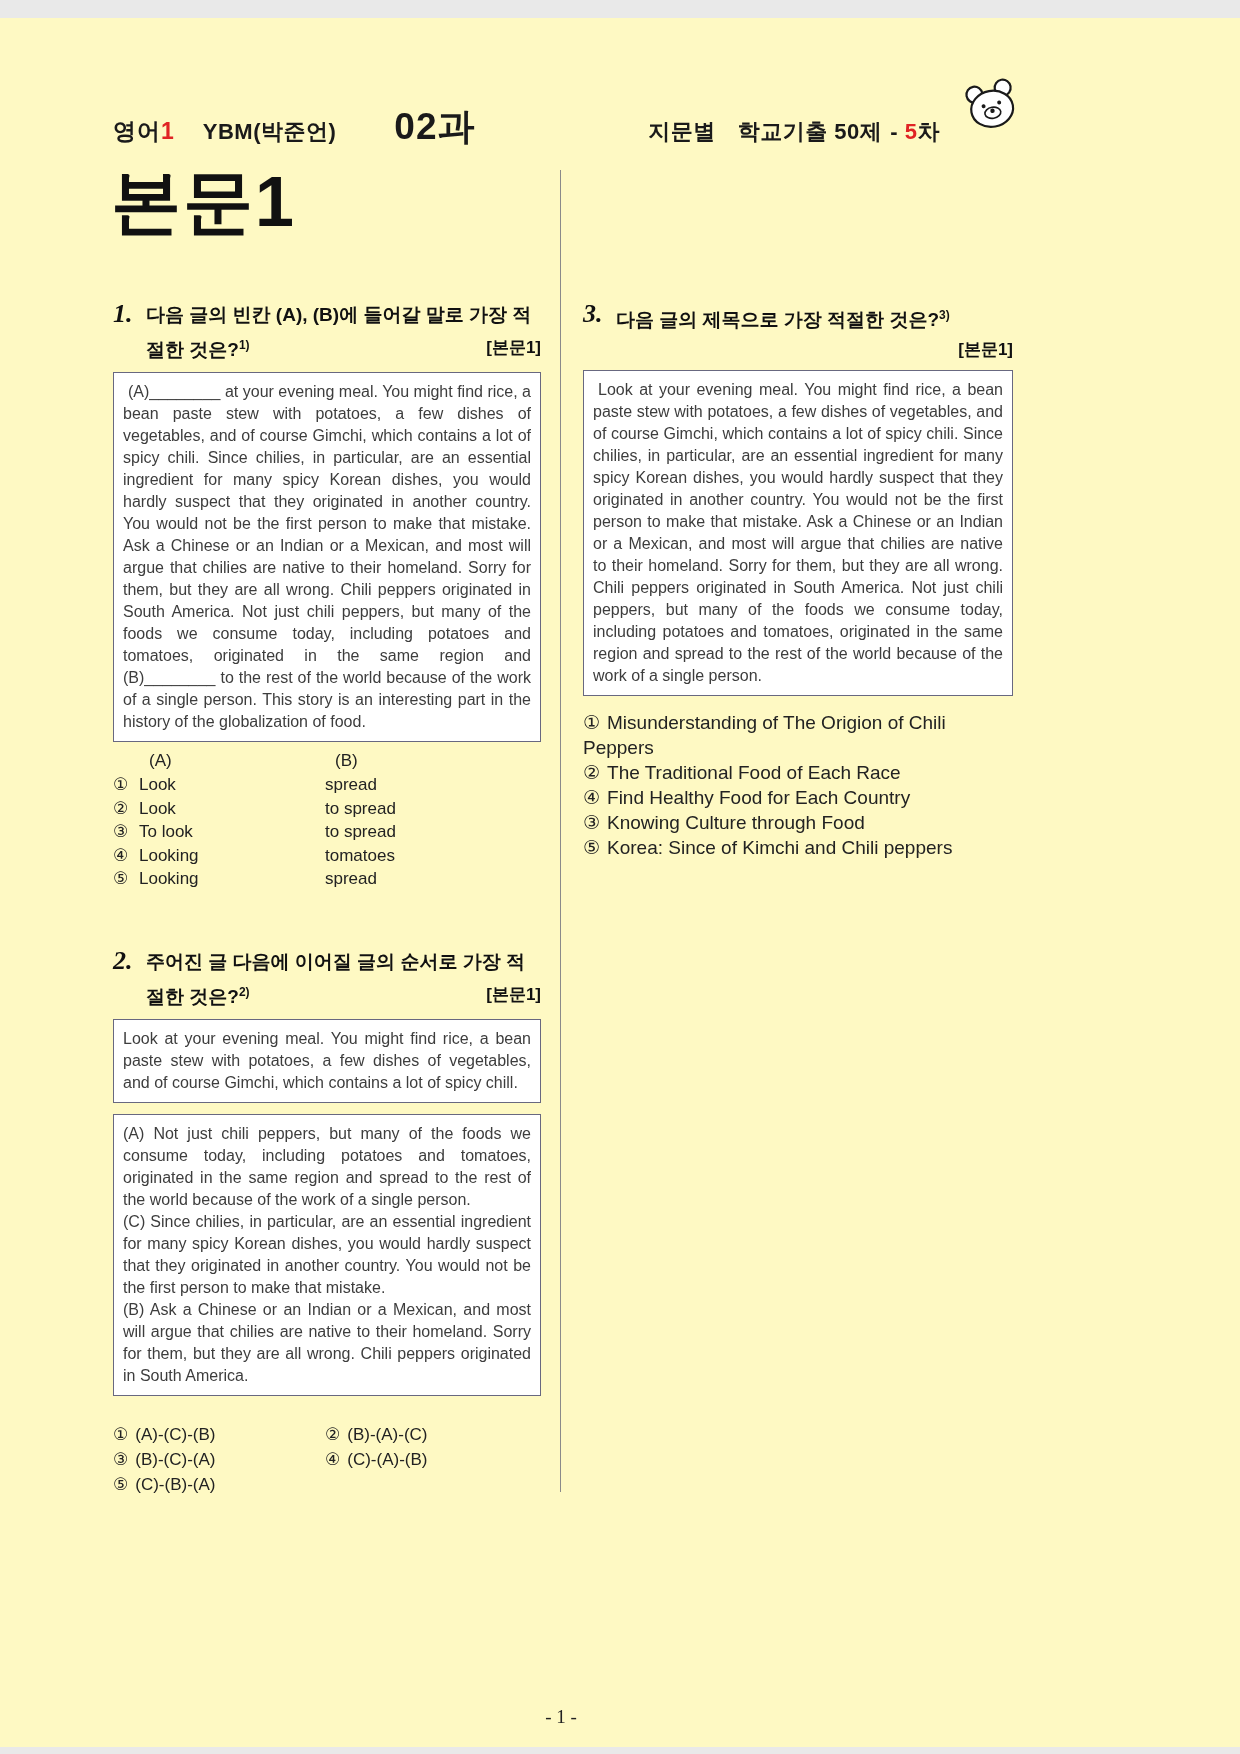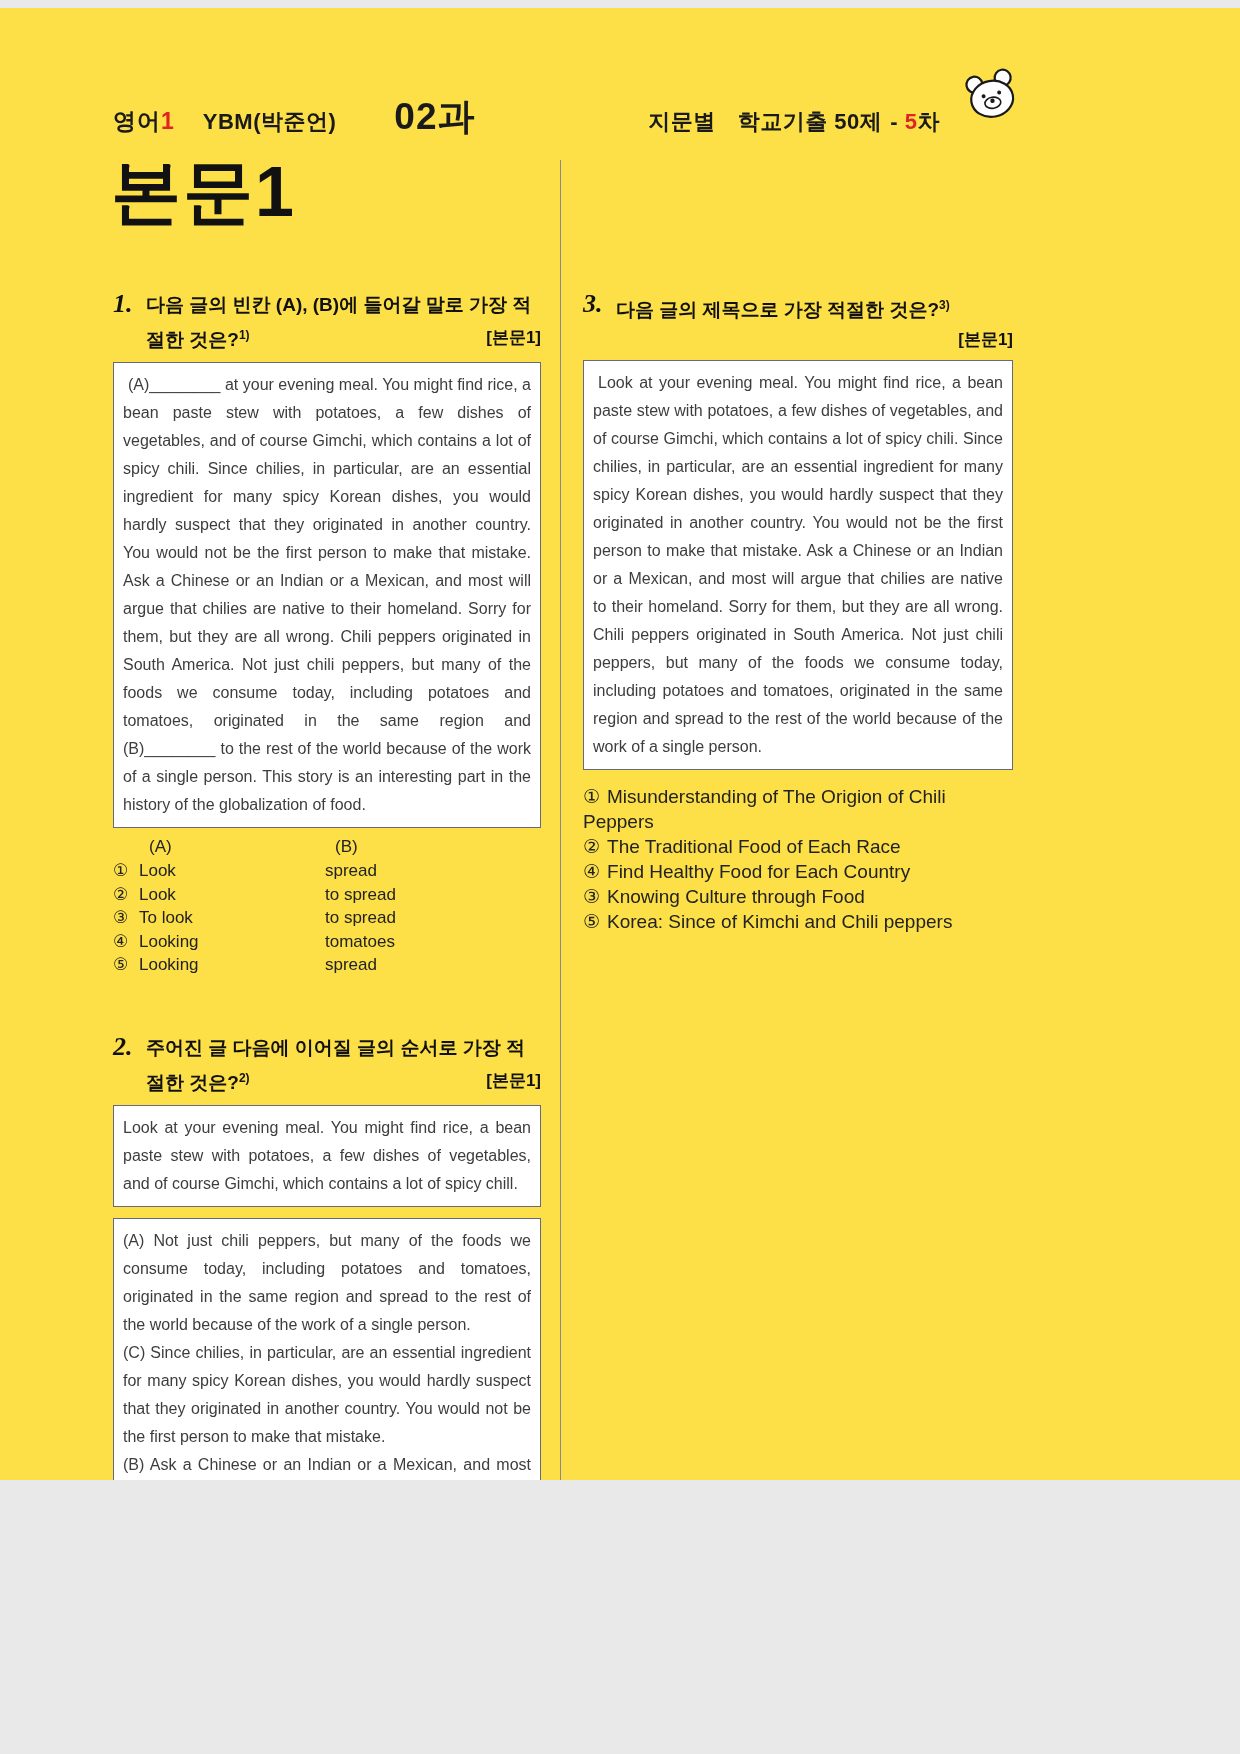--- a/index.html
+++ b/index.html
@@ -1,20 +1,20 @@
 <!DOCTYPE html>
 <html><head>
 <meta charset="utf-8">
 <style>
   * { margin: 0; padding: 0; box-sizing: border-box; }
   html, body { background: #e9e9e9; }
   body { font-family: "Liberation Sans", "DejaVu Sans", sans-serif; color: #1a1a1a; }
   .page {
-    position: relative; width: 1240px; height: 1472px; margin: 8px auto;
-    background: #fde047; overflow: hidden;
+    position: relative; width: 1240px; height: 1729px; margin: 18px auto;
+    background: #fef9c3; overflow: hidden;
   }
 
   
   .header {
     position: absolute; top: 84px; left: 113px; width: 899px;
     display: flex; align-items: baseline;
   }
   .h-subject { font-size: 23px; font-weight: bold; letter-spacing: 1px; }
   .red { color: #e02424; }
   .h-publisher { font-size: 22px; font-weight: bold; margin-left: 28px; letter-spacing: 0.5px; }
@@ -47,21 +47,21 @@
     font-size: 26px; line-height: 28px; color: #111;
   }
   .q-stem-wrap { flex: 1; position: relative; font-size: 19px; font-weight: bold; line-height: 30px; color: #111; }
   .q-foot { font-size: 12px; font-weight: bold; vertical-align: super; }
   .q-tag-abs { position: absolute; right: 0; bottom: 2px; font-size: 17px; font-weight: bold; }
   .q-tag-line { text-align: right; font-size: 17px; font-weight: bold; line-height: 26px; margin-top: 2px; }
 
   
   .passage-box {
     border: 1px solid #686880; padding: 8px 9px; margin-top: 7px;
-    font-size: 16px; line-height: 28px; text-align: justify; color: #3d3d3d;
+    font-size: 16px; line-height: 22px; text-align: justify; color: #3d3d3d;
     background: #fff;
   }
   .indent-first { text-indent: 5px; }
   .passage-box p + p { margin-top: 0; }
 
   
   .ab-table { margin-top: 7px; font-size: 17px; color: #222; }
   .ab-row { display: flex; line-height: 23.5px; }
   .ab-marker { flex: 0 0 26px; }
   .ab-a { flex: 0 0 186px; }

